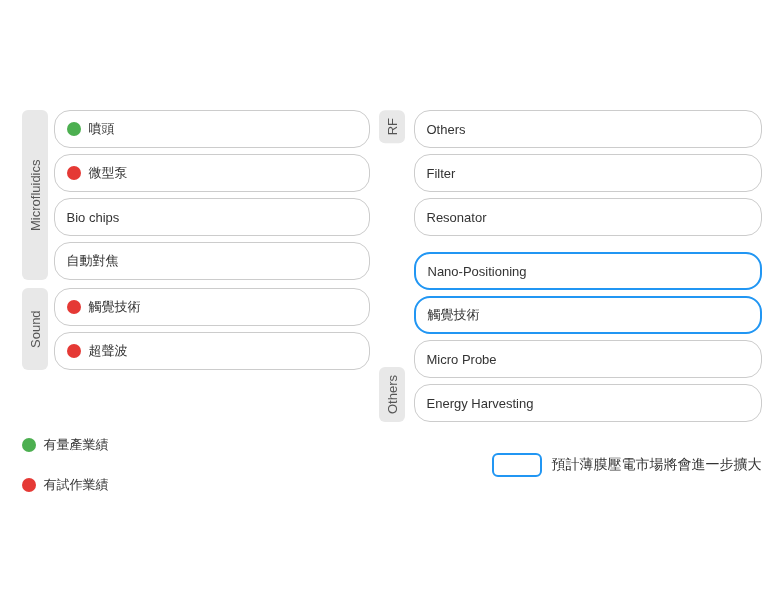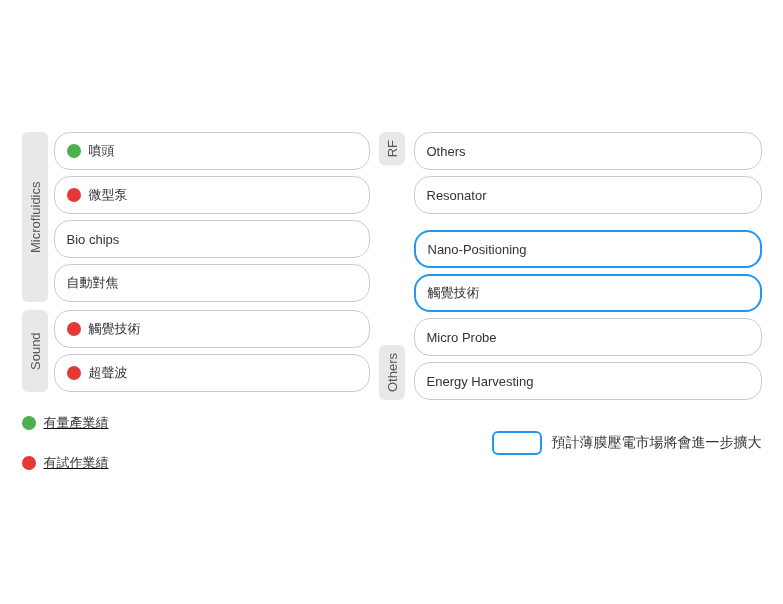--- a/index.html
+++ b/index.html
@@ -113,21 +113,20 @@
       display: flex;
       align-items: center;
       margin-top: 14px;
       gap: 0;
     }
     .legend {
       display: flex;
       flex-direction: column;
       gap: 22px;
       margin-right: 52px;
-      text-decoration: underline;
     }
     .legend-item {
       display: flex;
       align-items: center;
       gap: 8px;
       font-size: 13px;
       color: #333;
     }
     .note {
       display: flex;
@@ -203,20 +202,23 @@
     <div class="middle-col">
       <div class="rf-label">RF</div>
       <div style="flex:1"></div>
       <div class="others-label">Others</div>
     </div>
 
     <div class="right-items">
 
       <div class="item-box">
         <span>Others</span>
+      </div>
+      <div class="item-box">
+        <span>Filter</span>
       </div>
       <div class="item-box">
         <span>Resonator</span>
       </div>
 
       <div style="height: 4px;"></div>
 
       <div class="item-box highlight">
         <span>Nano-Positioning</span>
       </div>

